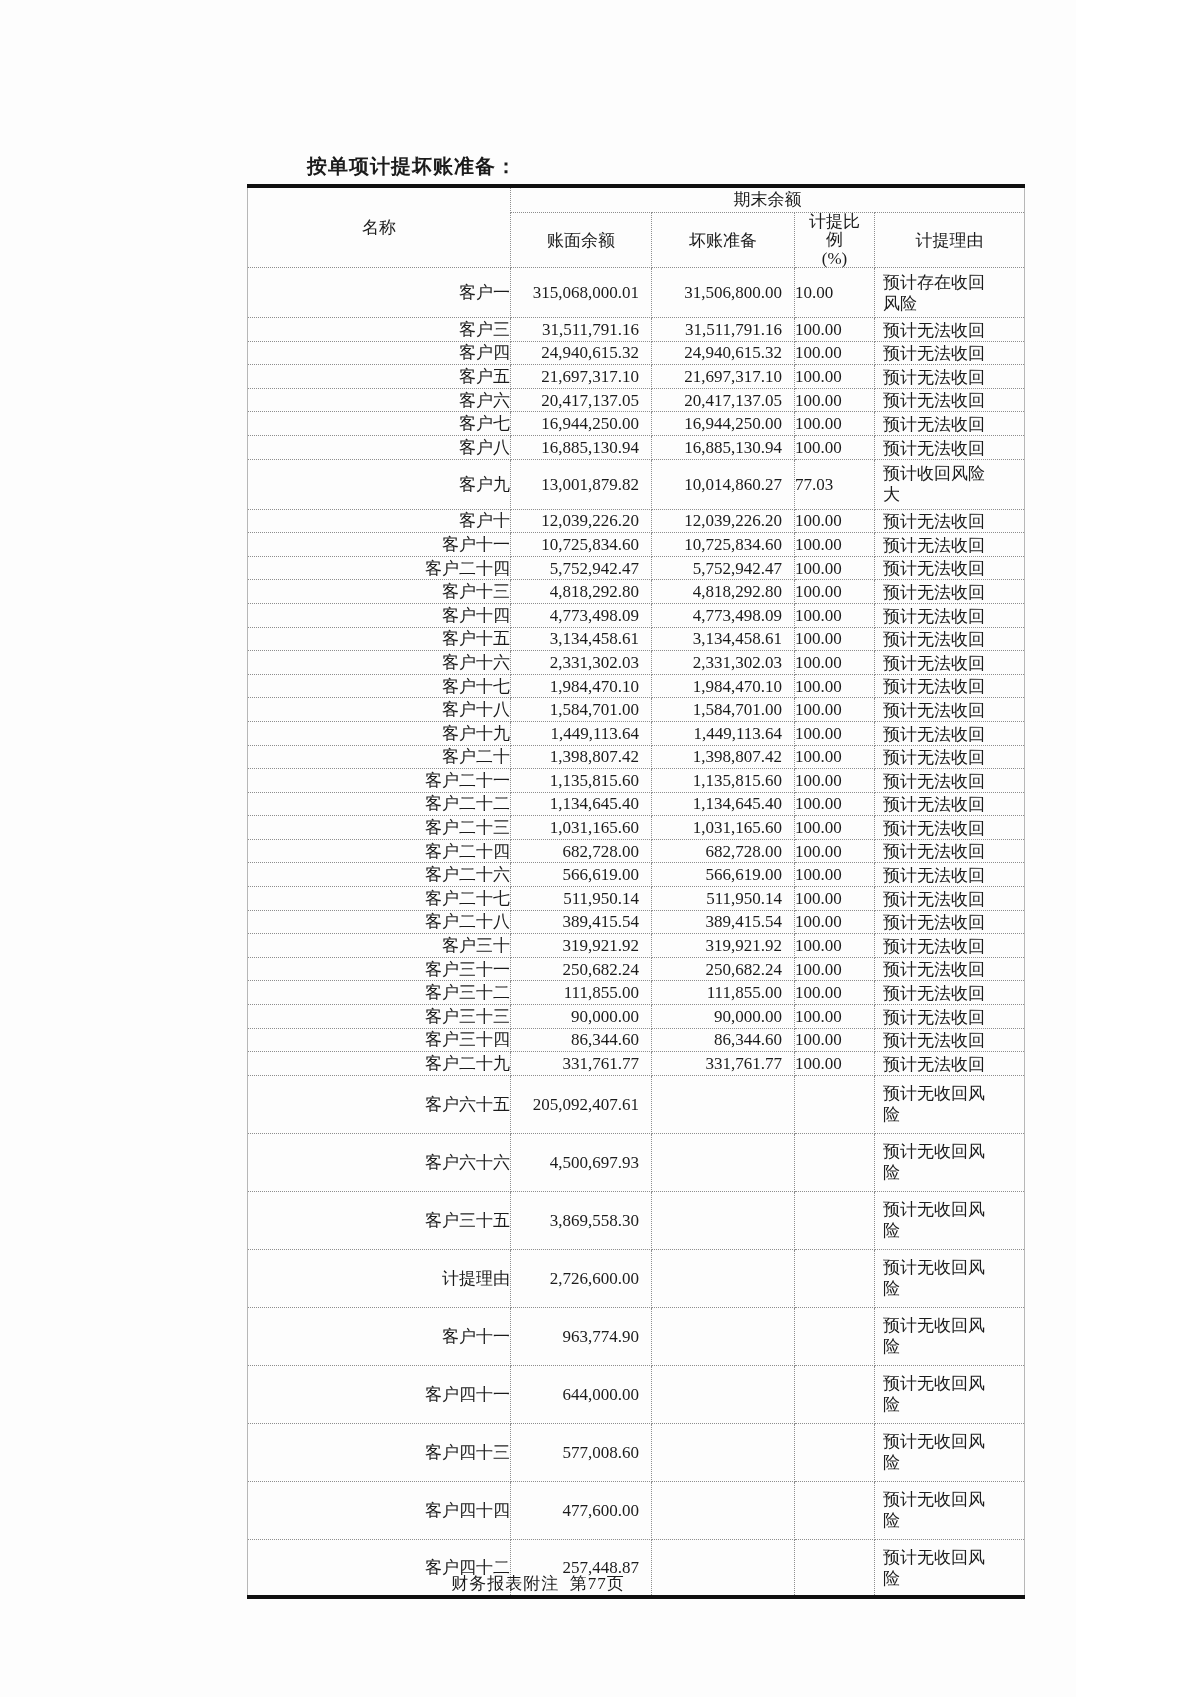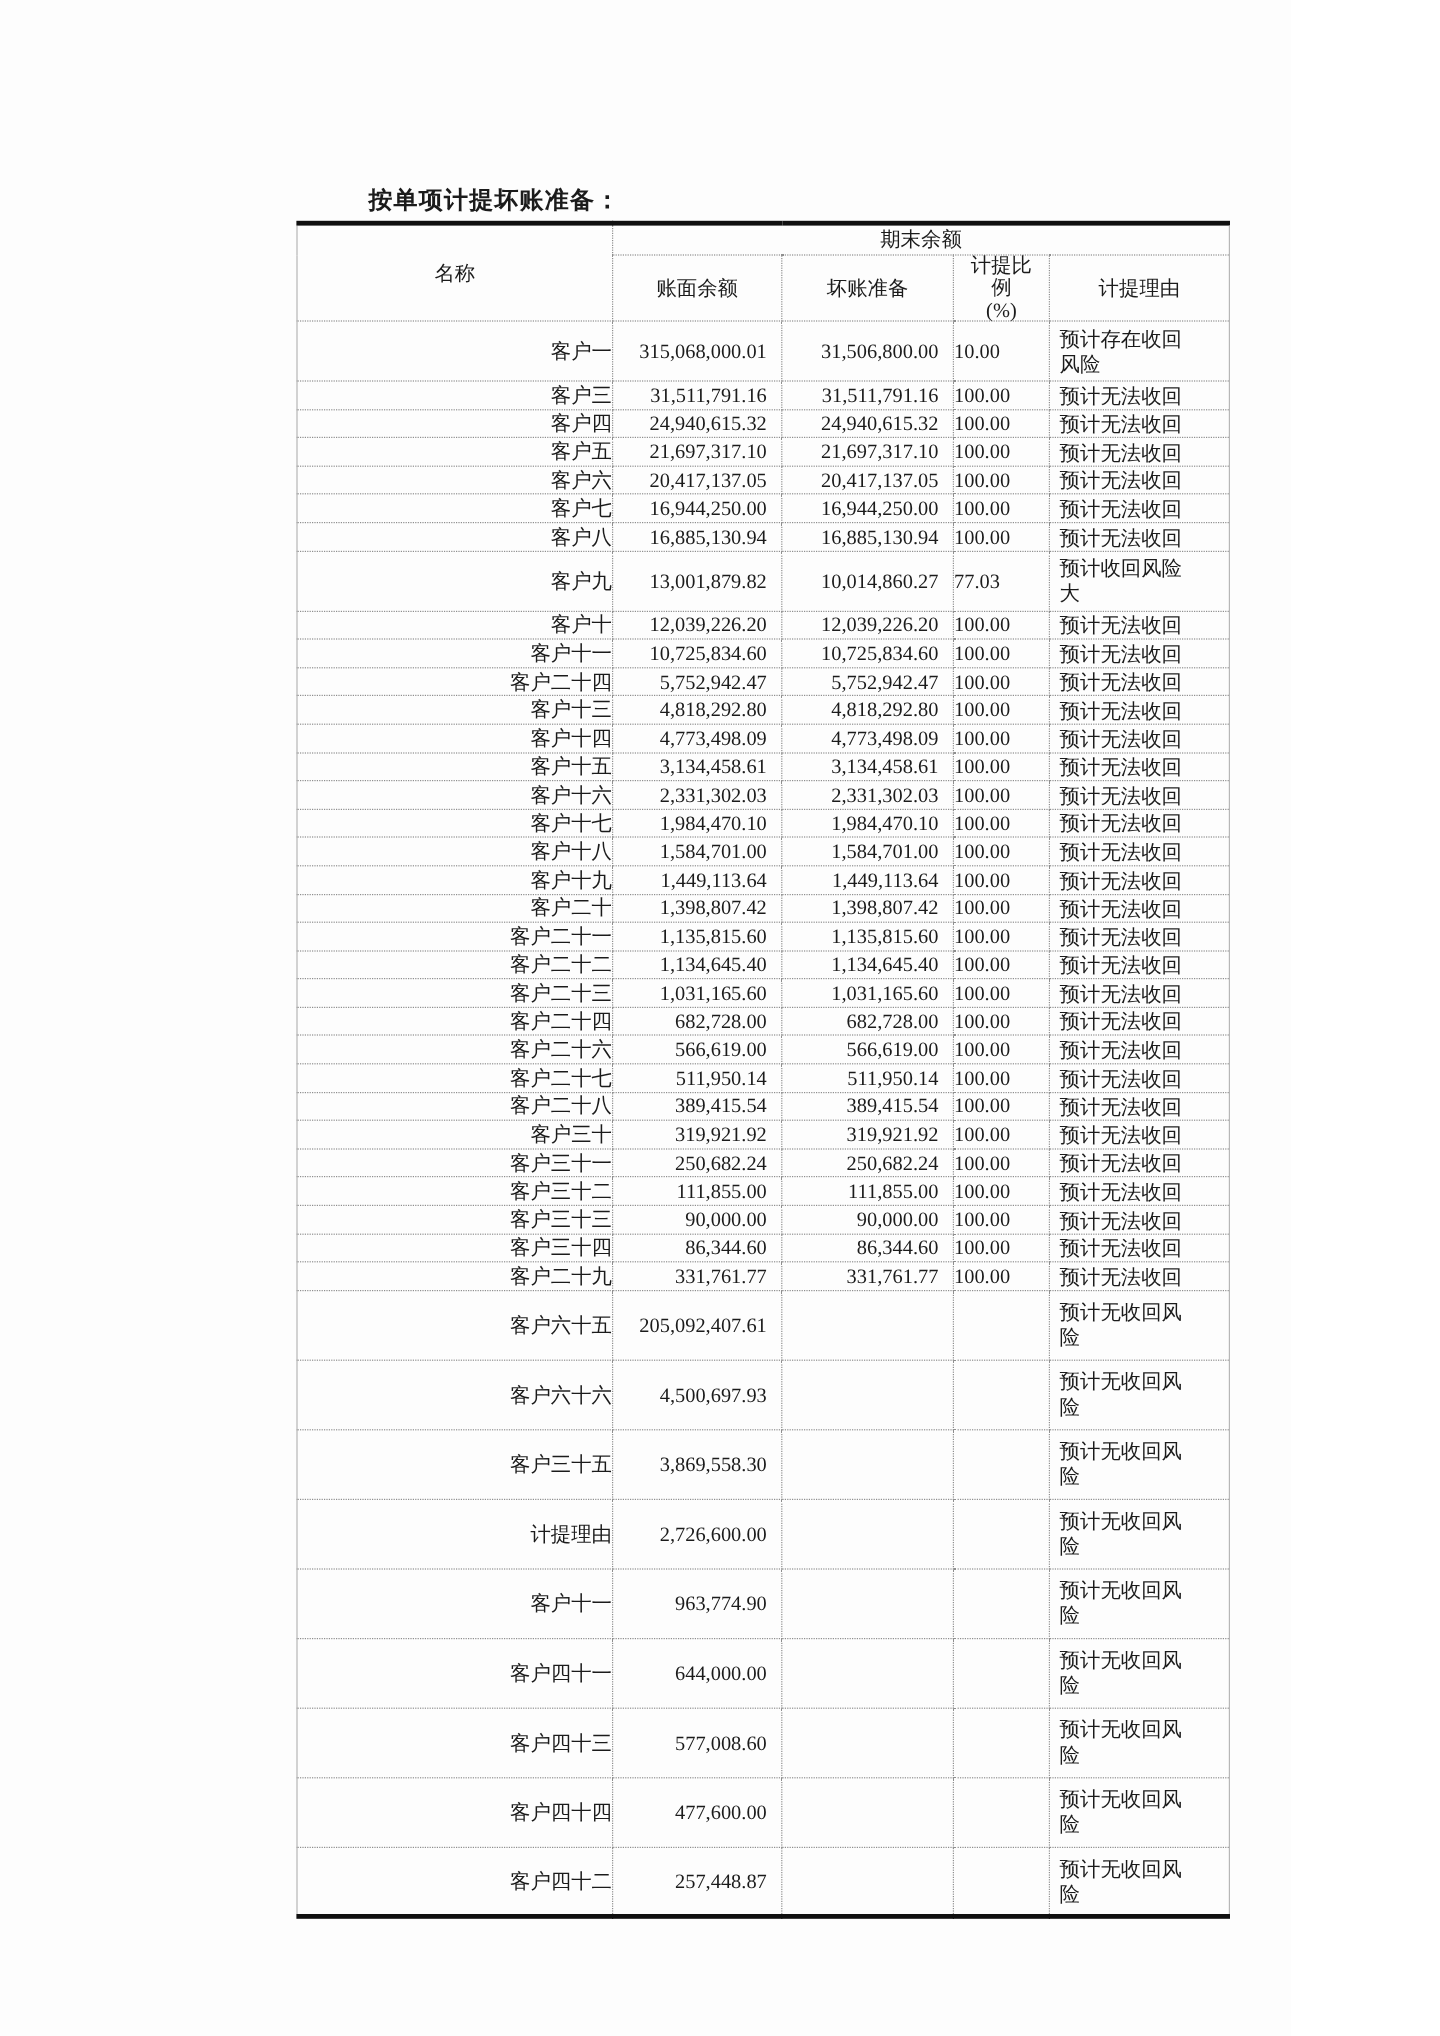--- a/index.html
+++ b/index.html
@@ -390,14 +390,15 @@
         <tr class="spaced">
           <td class="name">客户四十二</td>
           <td class="num">257,448.87</td>
           <td class="num"></td>
           <td class="ratio"></td>
           <td class="reason"><span class="wrap">预计无收回风险</span></td>
         </tr>
       </tbody>
   </table>
 
+  <div class="footer">财务报表附注  第77页</div>
 
 </div>
 
 </body></html>

